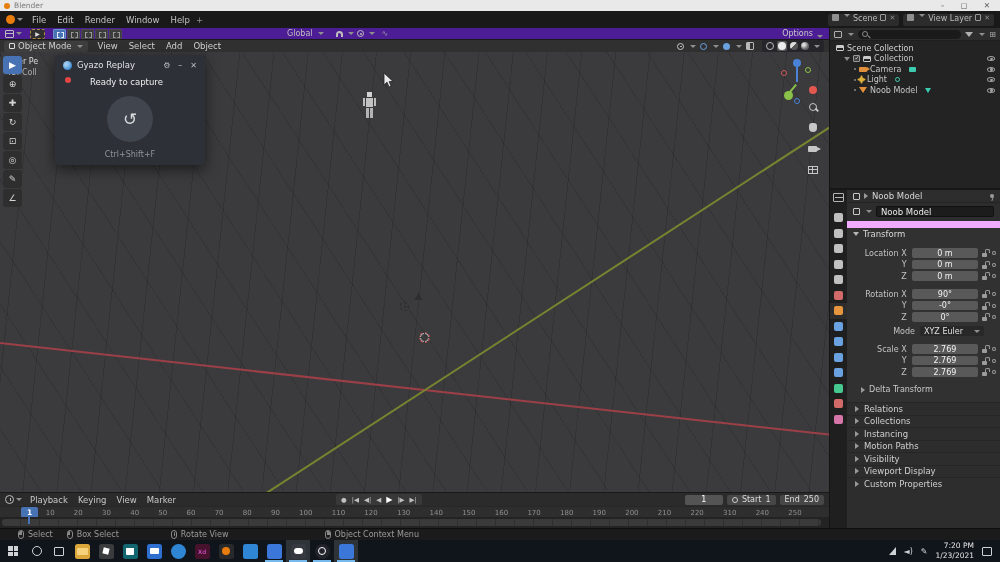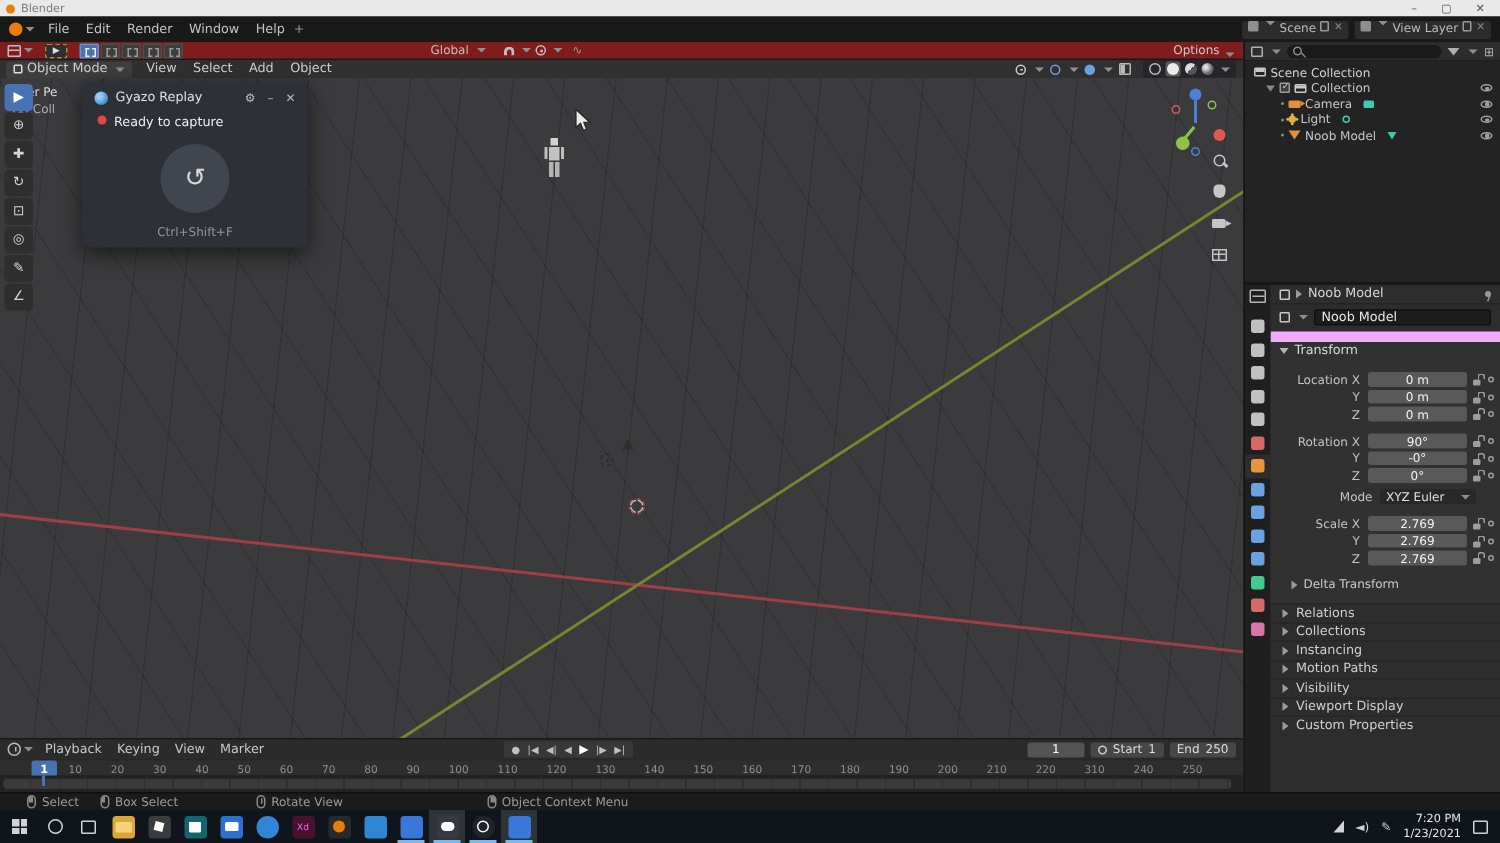--- a/index.html
+++ b/index.html
@@ -18,21 +18,21 @@
   .wtabs{display:flex;margin-left:18px;height:17px;align-items:flex-end}
   .wtab{padding:2px 7px 2.5px;color:#939393;font-size:8.5px;border-radius:4px 4px 0 0}
   .wtab.active{background:#3d3d3d;color:#f2f2f2}
   .addtab{color:#909090;padding:0 6px}
   .tb-right{margin-left:auto;display:flex;gap:4px;margin-right:6px;align-items:center}
   .tb-widget{display:flex;align-items:flex-start;background:#2c2c2c;border-radius:2px;height:12px;padding:0 4px;gap:3px;font-size:8px;color:#bbb}
   .mini-sq{width:7px;height:7px;background:#8f8f8f;border-radius:1px;display:inline-block}
   .mini-doc{width:6px;height:7px;border:1px solid #9a9a9a;border-radius:1px;display:inline-block}
   .mini-x{color:#8a8a8a;font-size:7px}
   
-  .ts-row{position:absolute;left:0;top:28px;width:829px;height:12px;background:#7f1d1d;display:flex;align-items:center;font-size:8px;color:#bfbfbf;border-bottom:1px solid #1a1a1a}
+  .ts-row{position:absolute;left:0;top:28px;width:829px;height:12px;background:#4c1d95;display:flex;align-items:center;font-size:8px;color:#bfbfbf;border-bottom:1px solid #1a1a1a}
   .ed-ic{width:9px;height:8px;border:1px solid #bdbdbd;border-radius:1px;margin-left:5px;background:linear-gradient(#bdbdbd 0 0) center/7px 1px no-repeat}
   .toolbox{width:15px;height:10px;border:1px dashed #b08d3e;border-radius:2px;margin-left:8px;display:flex;align-items:center;justify-content:center;color:#ddd;font-size:6px;background:#2f2f2f}
   .selmodes{display:flex;gap:1px;margin-left:8px}
   .selmode{width:13px;height:10px;background:#3c3c3c;border:1px solid #4c4c4c;border-radius:1px;position:relative;color:#9a9a9a}
   .selmode::after{content:"";position:absolute;left:3px;top:2px;width:5px;height:4px;border:1px dashed currentColor}
   .selmode.on{background:#4772b3;border-color:#6a92c8;color:#e8eefc}
   .glb{display:flex;align-items:center;gap:3px;margin-left:165px}
   .snapgrp{display:flex;align-items:center;gap:3px;margin-left:12px}
   .magnet{width:7px;height:6px;border:2px solid #bdbdbd;border-bottom:none;border-radius:4px 4px 0 0;display:inline-block}
   .propor{width:7px;height:7px;border:1px solid #bdbdbd;border-radius:50%;position:relative;display:inline-block}
@@ -102,21 +102,21 @@
   .i-hand{width:8px;height:9px;background:#c6c6c6;border-radius:3px 3px 4px 4px}
   .i-cam{width:9px;height:6px;background:#c6c6c6;border-radius:1px;position:relative}
   .i-cam::after{content:"";position:absolute;right:-4px;top:1px;border-top:2px solid transparent;border-bottom:2px solid transparent;border-left:4px solid #c6c6c6}
   .i-grid{width:10px;height:8px;border:1px solid #c6c6c6;background:linear-gradient(#c6c6c6 0 0) center/100% 1px no-repeat,linear-gradient(90deg,#c6c6c6 0 0) center/1px 100% no-repeat}
   .mousecur{position:absolute;left:383px;top:21px;z-index:35}
   
   .gwin{position:absolute;left:55px;top:55px;width:150px;height:110px;background:#2d3036;border-radius:4px;box-shadow:0 4px 14px rgba(0,0,0,.55);z-index:30;color:#dfe1e4}
   .gw-title{display:flex;align-items:center;gap:5px;padding:5px 8px 0;font-size:8.5px}
   .gw-ic{width:9px;height:9px;border-radius:50%;background:radial-gradient(circle at 35% 35%,#9cc9ef 20%,#3f8ed6 70%)}
   .gw-btns{margin-left:auto;display:flex;gap:8px;color:#b8bbbf;font-size:8px}
-  .gw-status{display:flex;align-items:flex-start;gap:5px;padding:7px 0 0 10px;font-size:8.5px;color:#eceef0}
+  .gw-status{display:flex;align-items:flex-start;gap:19px;padding:7px 0 0 10px;font-size:8.5px;color:#eceef0}
   .gw-dot{width:6px;height:6px;border-radius:50%;background:#e24545}
   .gw-circle{width:46px;height:46px;border-radius:50%;background:#41454d;margin:9px auto 0;display:flex;align-items:center;justify-content:center;color:#d8dadc;font-size:17px}
   .gw-circle span{display:inline-block;transform:scaleX(-1)}
   .gw-short{text-align:center;margin-top:8px;font-size:8px;color:#90949c}
   
   .rpanel{position:absolute;left:829px;top:28px;width:171px;height:500px;border-left:1px solid #141414;background:#2d2d2d}
   .out-head{height:13px;background:#2d2d2d;display:flex;align-items:center;gap:4px;padding:0 4px;border-bottom:1px solid #1e1e1e}
   .oh-ic{width:8px;height:7px;border:1px solid #b0b0b0;border-radius:1px}
   .osearch{flex:1;height:9px;background:#1a1a1a;border-radius:5px;display:flex;align-items:center;padding-left:4px;color:#8a8a8a}
   .funnel{width:0;height:0;border-left:4px solid transparent;border-right:4px solid transparent;border-top:5px solid #b0b0b0}

